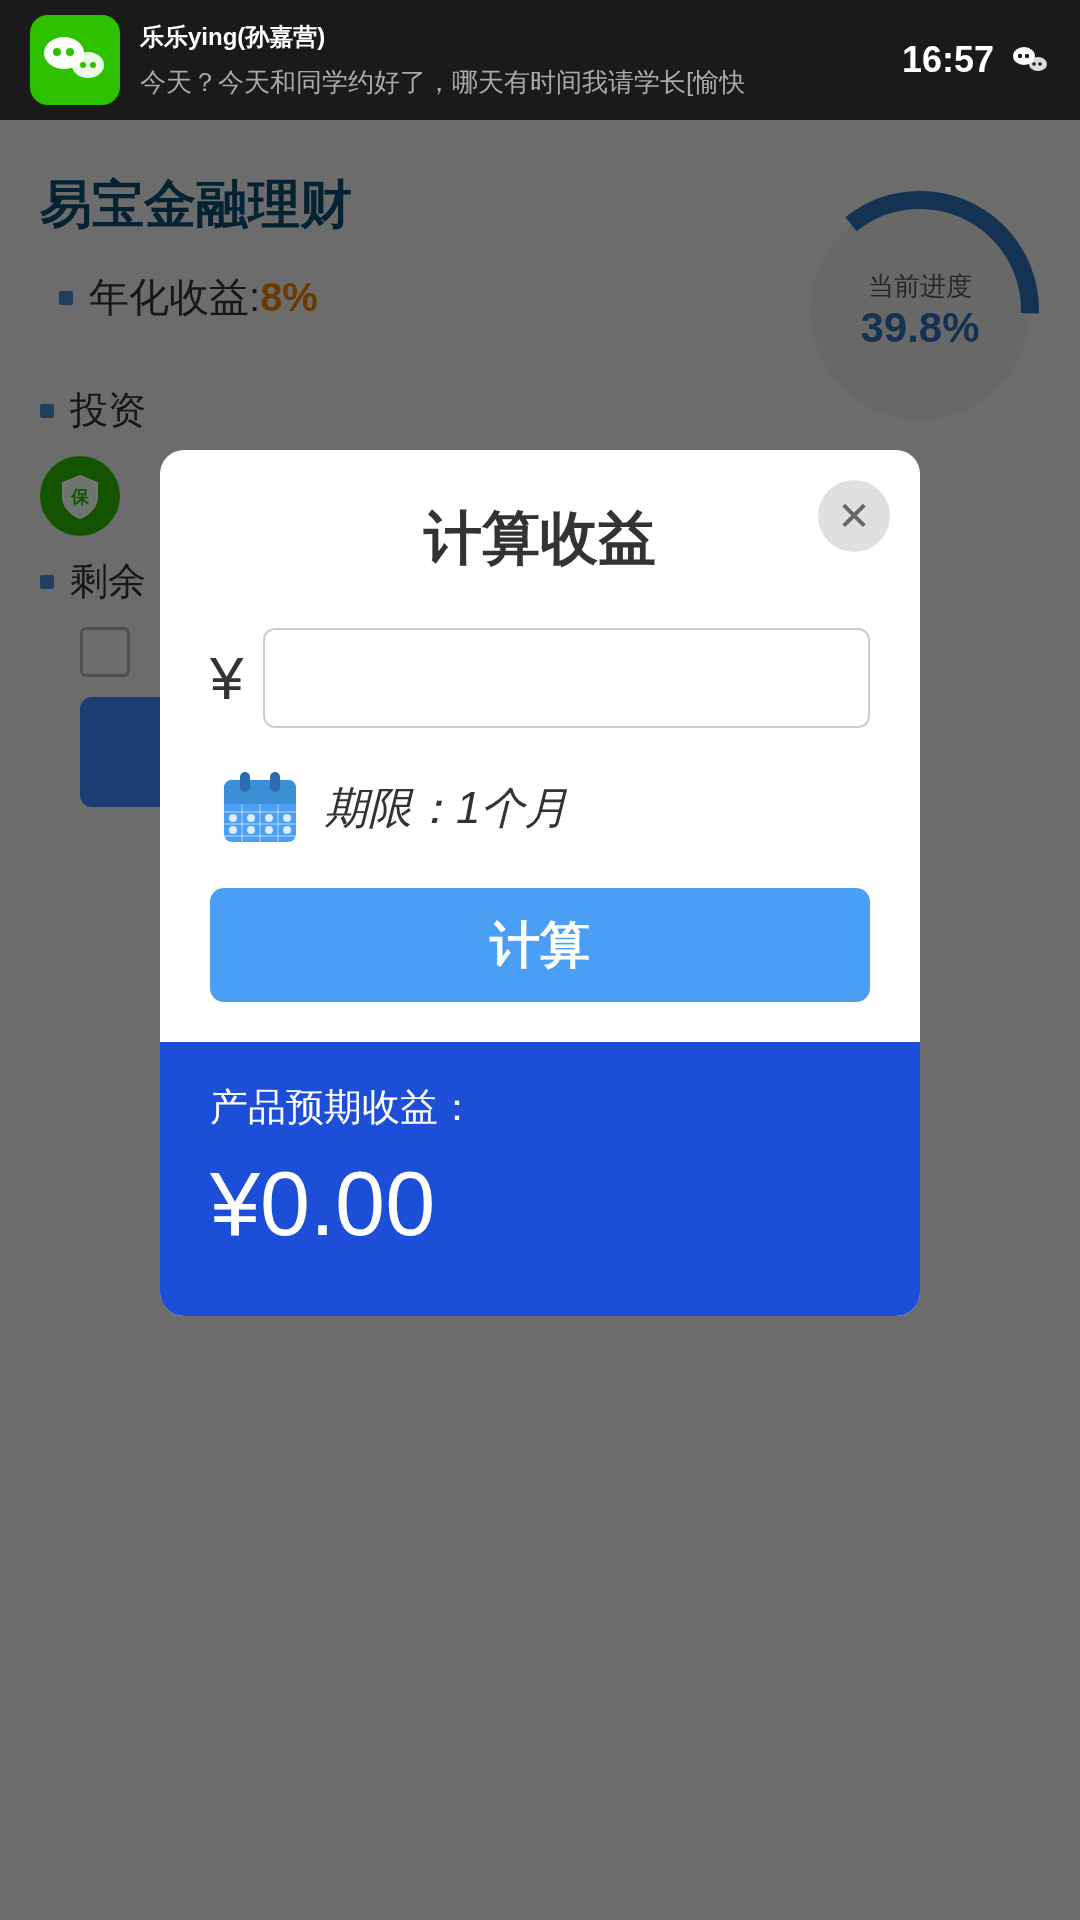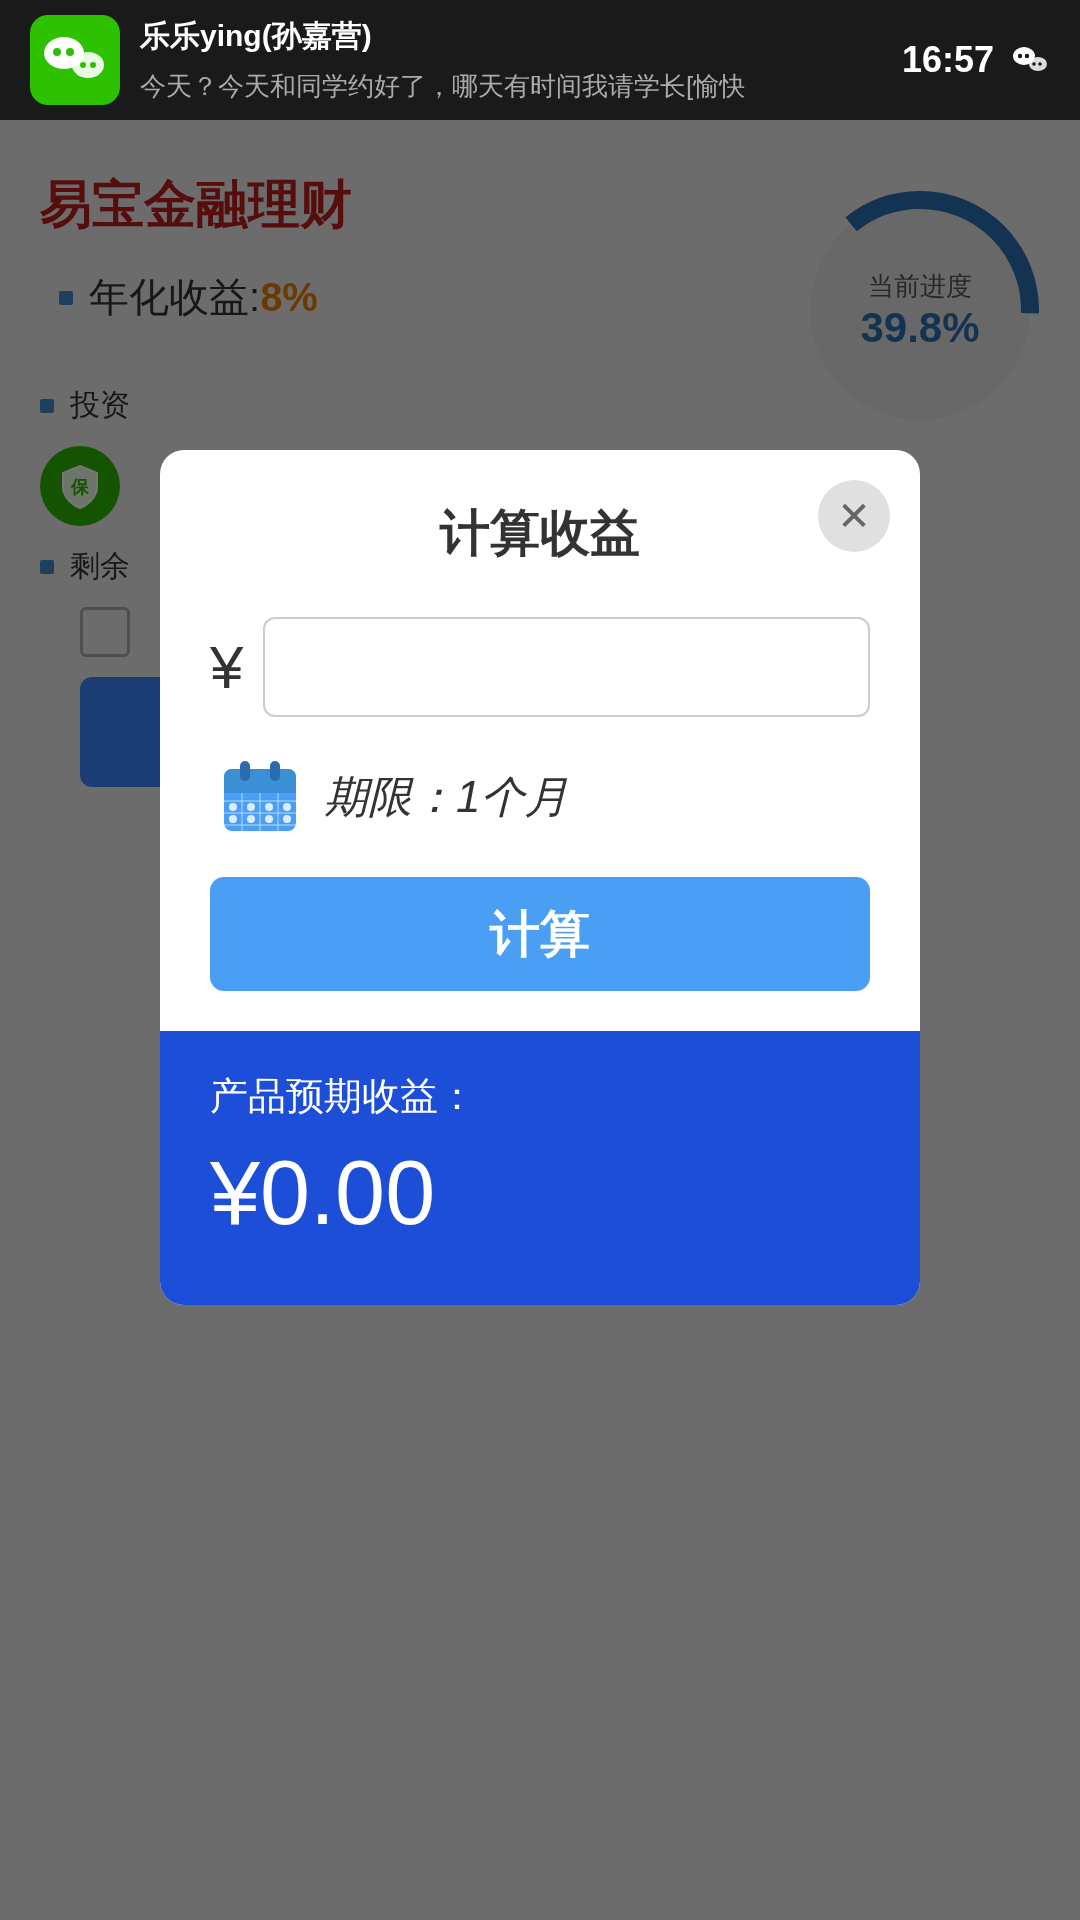--- a/index.html
+++ b/index.html
@@ -42,21 +42,21 @@
       width: 70px;
       height: 70px;
     }
 
     .notification-text {
       flex: 1;
     }
 
     .notif-title {
       color: #ffffff;
-      font-size: 30px;
+      font-size: 24px;
       font-weight: bold;
       margin-bottom: 12px;
     }
 
     .notif-body {
       color: #aaaaaa;
       font-size: 26px;
       white-space: nowrap;
       overflow: hidden;
       text-overflow: ellipsis;
@@ -80,21 +80,21 @@
     .bg-content {
       width: 100%;
       height: calc(1920px - 120px);
       background: #e8e8e8;
       position: relative;
       filter: brightness(0.85);
     }
 
     .bg-title {
       font-size: 52px;
-      color: #b91c1c;
+      color: #0c4a6e;
       font-weight: bold;
       padding: 50px 40px 20px;
     }
 
     .bg-yield {
       font-size: 40px;
       color: #333;
       padding: 10px 59px;
       display: flex;
       align-items: center;
@@ -150,21 +150,21 @@
     }
 
     .bg-items {
       padding: 30px 40px;
     }
 
     .bg-item {
       display: flex;
       align-items: center;
       margin: 20px 0;
-      font-size: 30px;
+      font-size: 38px;
       color: #333;
     }
 
     .bg-item-dot {
       width: 14px;
       height: 14px;
       background: #4488cc;
       border-radius: 2px;
       margin-right: 16px;
     }
@@ -229,21 +229,21 @@
       margin-top: 330px;
     }
 
     .modal-header {
       padding: 50px 40px 30px;
       text-align: center;
       position: relative;
     }
 
     .modal-title {
-      font-size: 50px;
+      font-size: 58px;
       color: #333333;
       font-weight: bold;
     }
 
     .close-btn {
       position: absolute;
       top: 30px;
       right: 30px;
       width: 72px;
       height: 72px;

